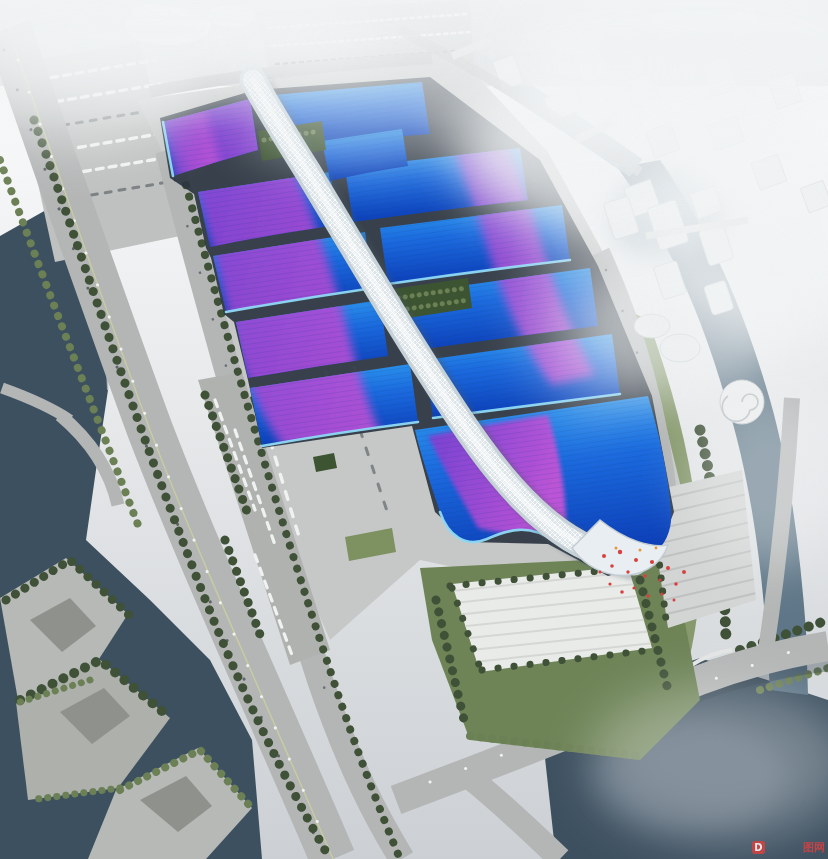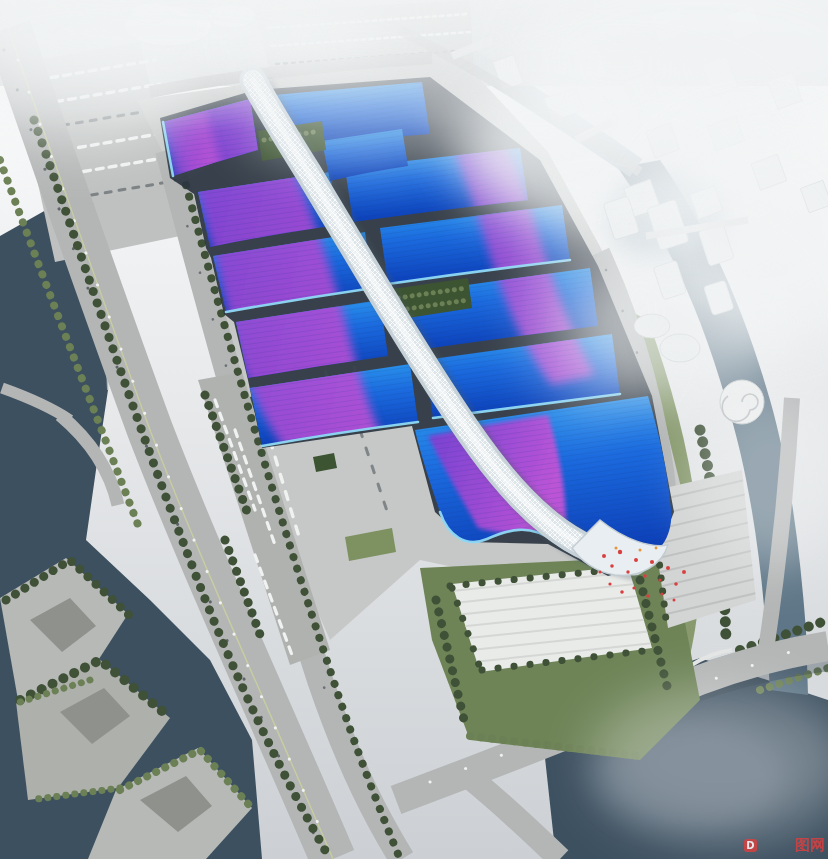--- a/index.html
+++ b/index.html
@@ -25,21 +25,21 @@
   .stop-cyan  {stop-color:var(--roof_cyan,#2f9ff0);}
   .stop-blue  {stop-color:var(--roof_blue,#1b6ade);}
   .stop-deep  {stop-color:var(--roof_blue_deep,#0c3fb8);}
   .stop-pur   {stop-color:var(--ribbon_purple,#7b3fd0);}
   .stop-mag   {stop-color:var(--ribbon_magenta,#c454d6);}
   .stop-white {stop-color:#ffffff;}
   #watermark{position:absolute;right:3px;bottom:4px;display:flex;align-items:center;
              gap:2px;opacity:.85;}
   #watermark .logo{width:13px;height:13px;border-radius:3px;background:var(--accent_red,#d84040);
              color:#fff;font-size:10px;font-weight:bold;line-height:13px;text-align:center;}
-  #watermark .txt{color:var(--accent_red,#d84040);font-size:15px;font-weight:bold;padding-left:36px;}
+  #watermark .txt{color:var(--accent_red,#d84040);font-size:11px;font-weight:bold;padding-left:36px;}
 </style>
 </head>
 <body>
 
 <div id="stage">
 <svg viewBox="0 0 828 859">
   <defs>
     <linearGradient id="skyG" x1="0" y1="0" x2="0" y2="1">
       <stop offset="0" class="stop-white"></stop>
           <stop offset="1" stop-color="#ccd0d4"></stop>

